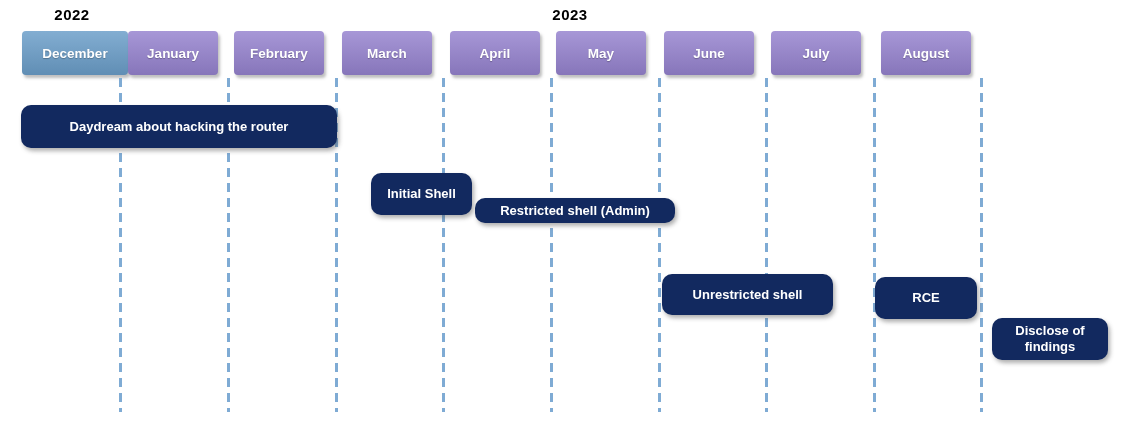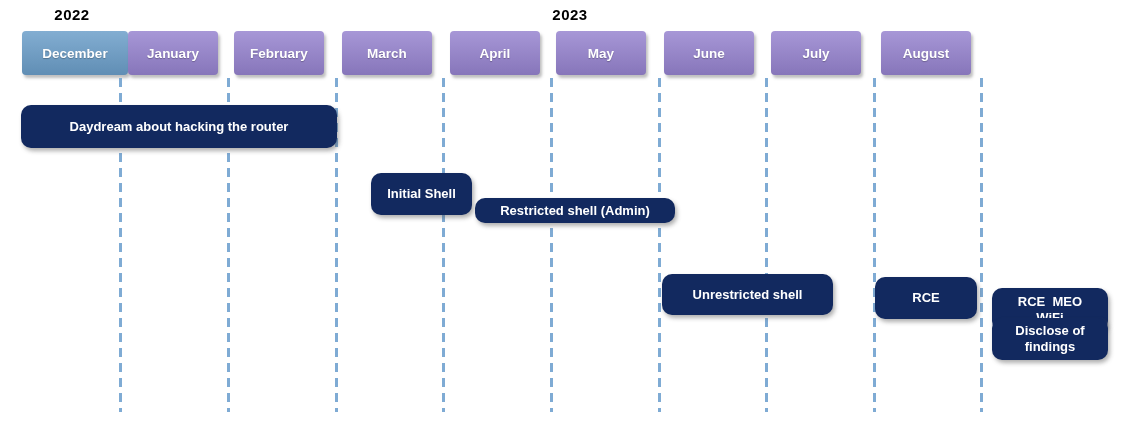--- a/index.html
+++ b/index.html
@@ -129,22 +129,18 @@
     </div>
   <div class="event ev-4">
       <span>Restricted shell (Admin)</span>
     </div>
   <div class="event ev-5">
       <span>Unrestricted shell</span>
     </div>
   <div class="event ev-6">
       <span>RCE</span>
     </div>
-  <div class="event ev-7">
-      <span>RCE  MEO
-WiFi</span>
-    </div>
   <div class="event ev-8">
       <span>Disclose of
 findings</span>
     </div>
 
 </div>
 
 </body></html>

